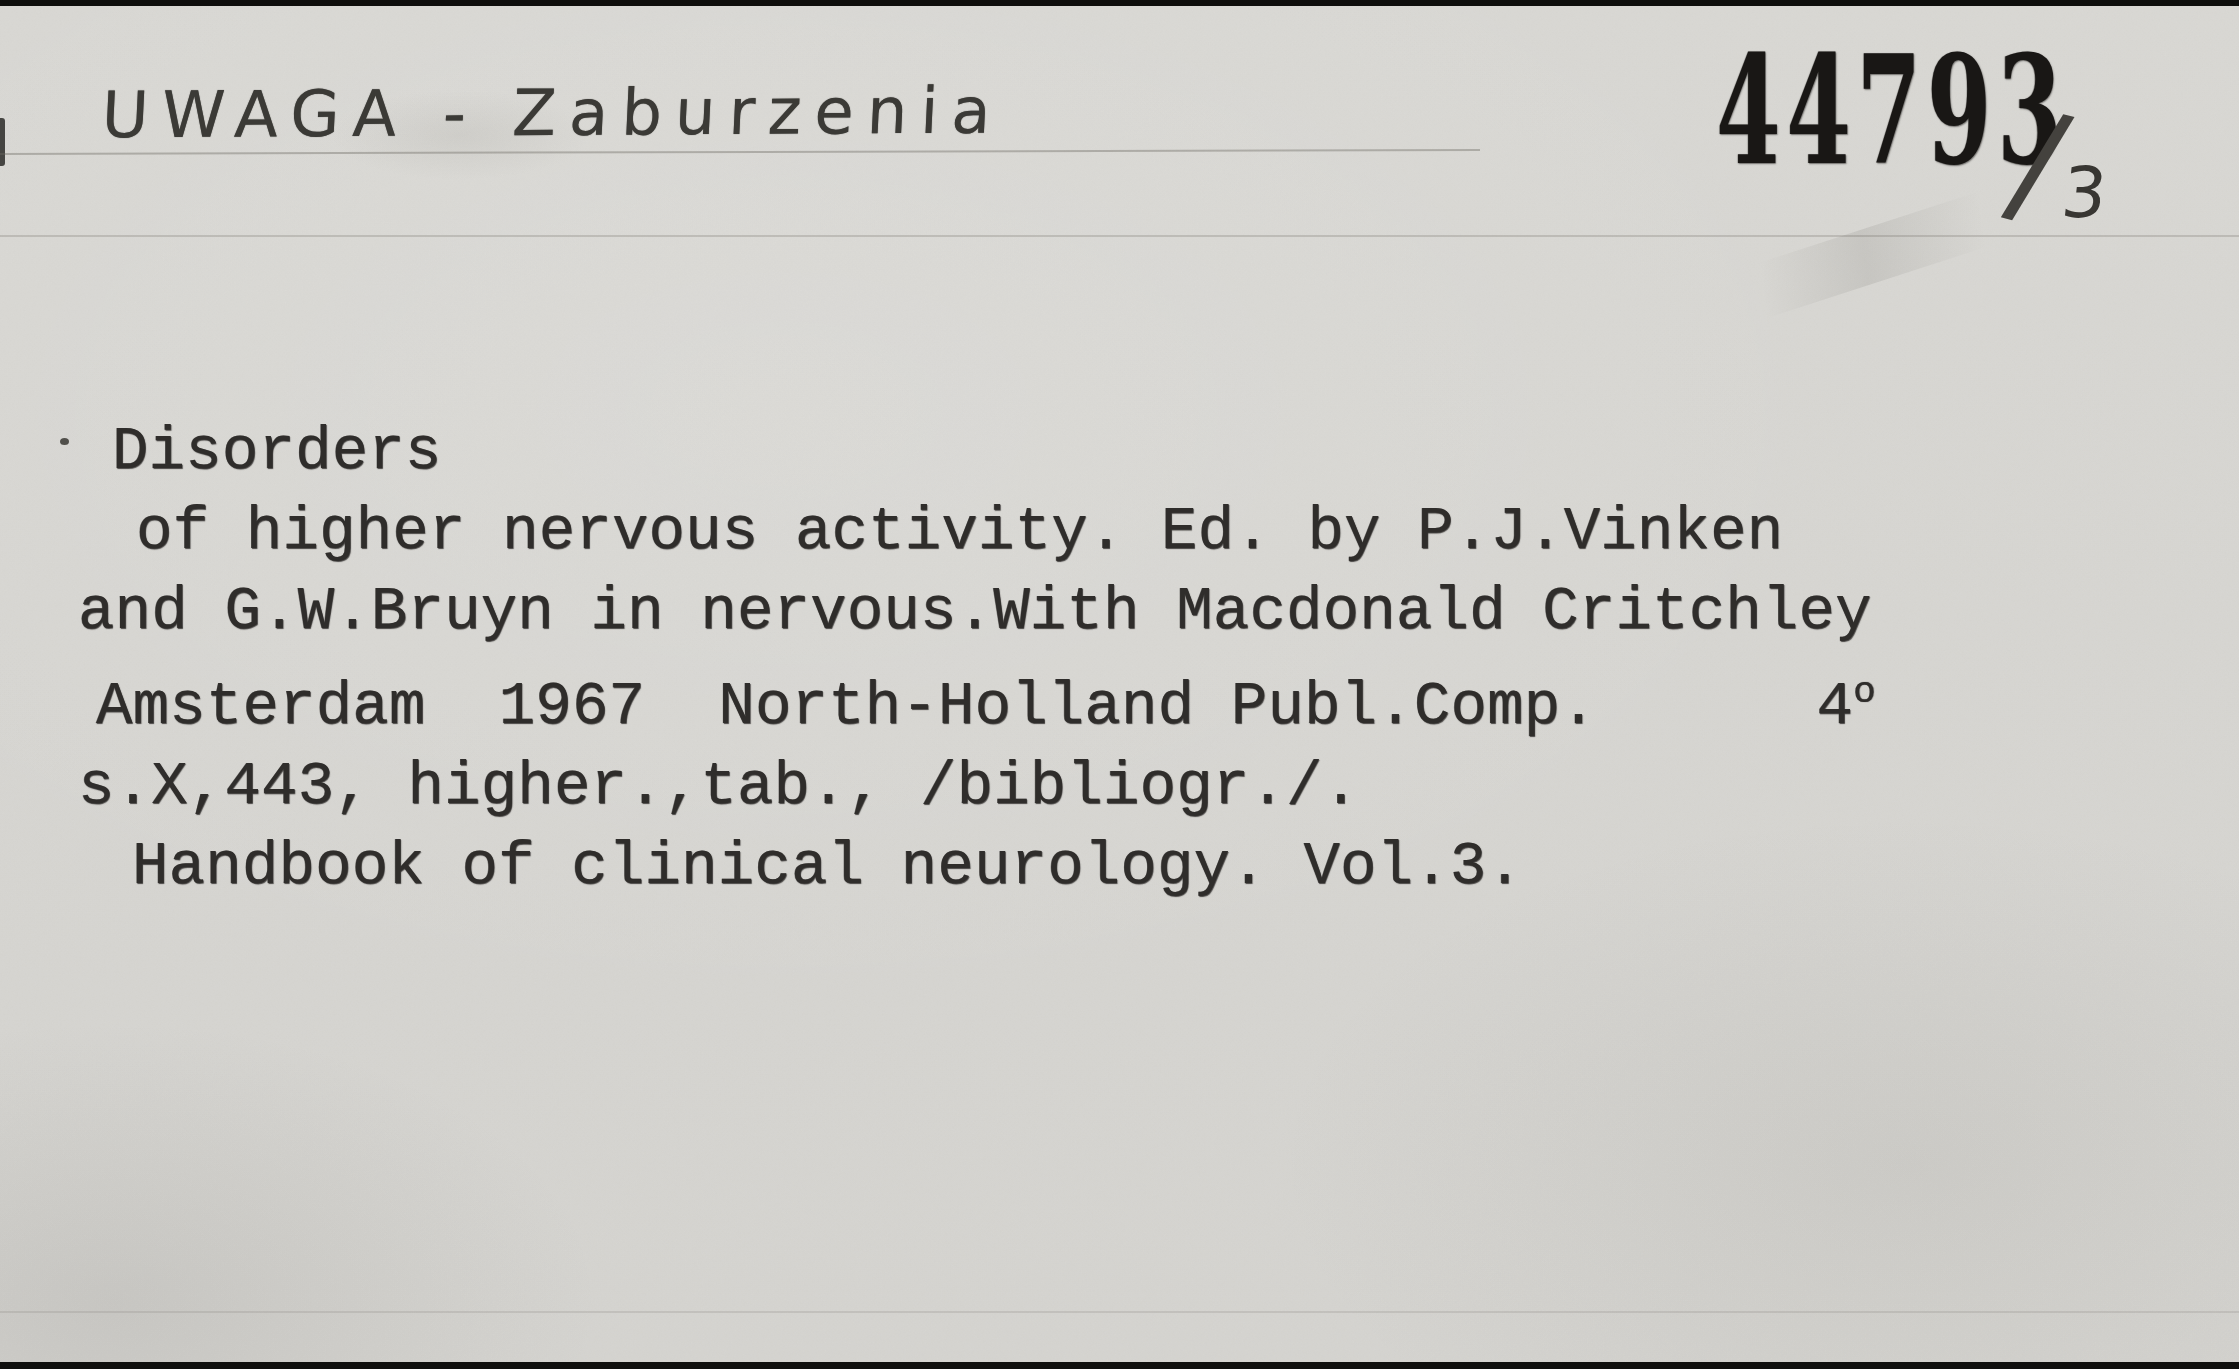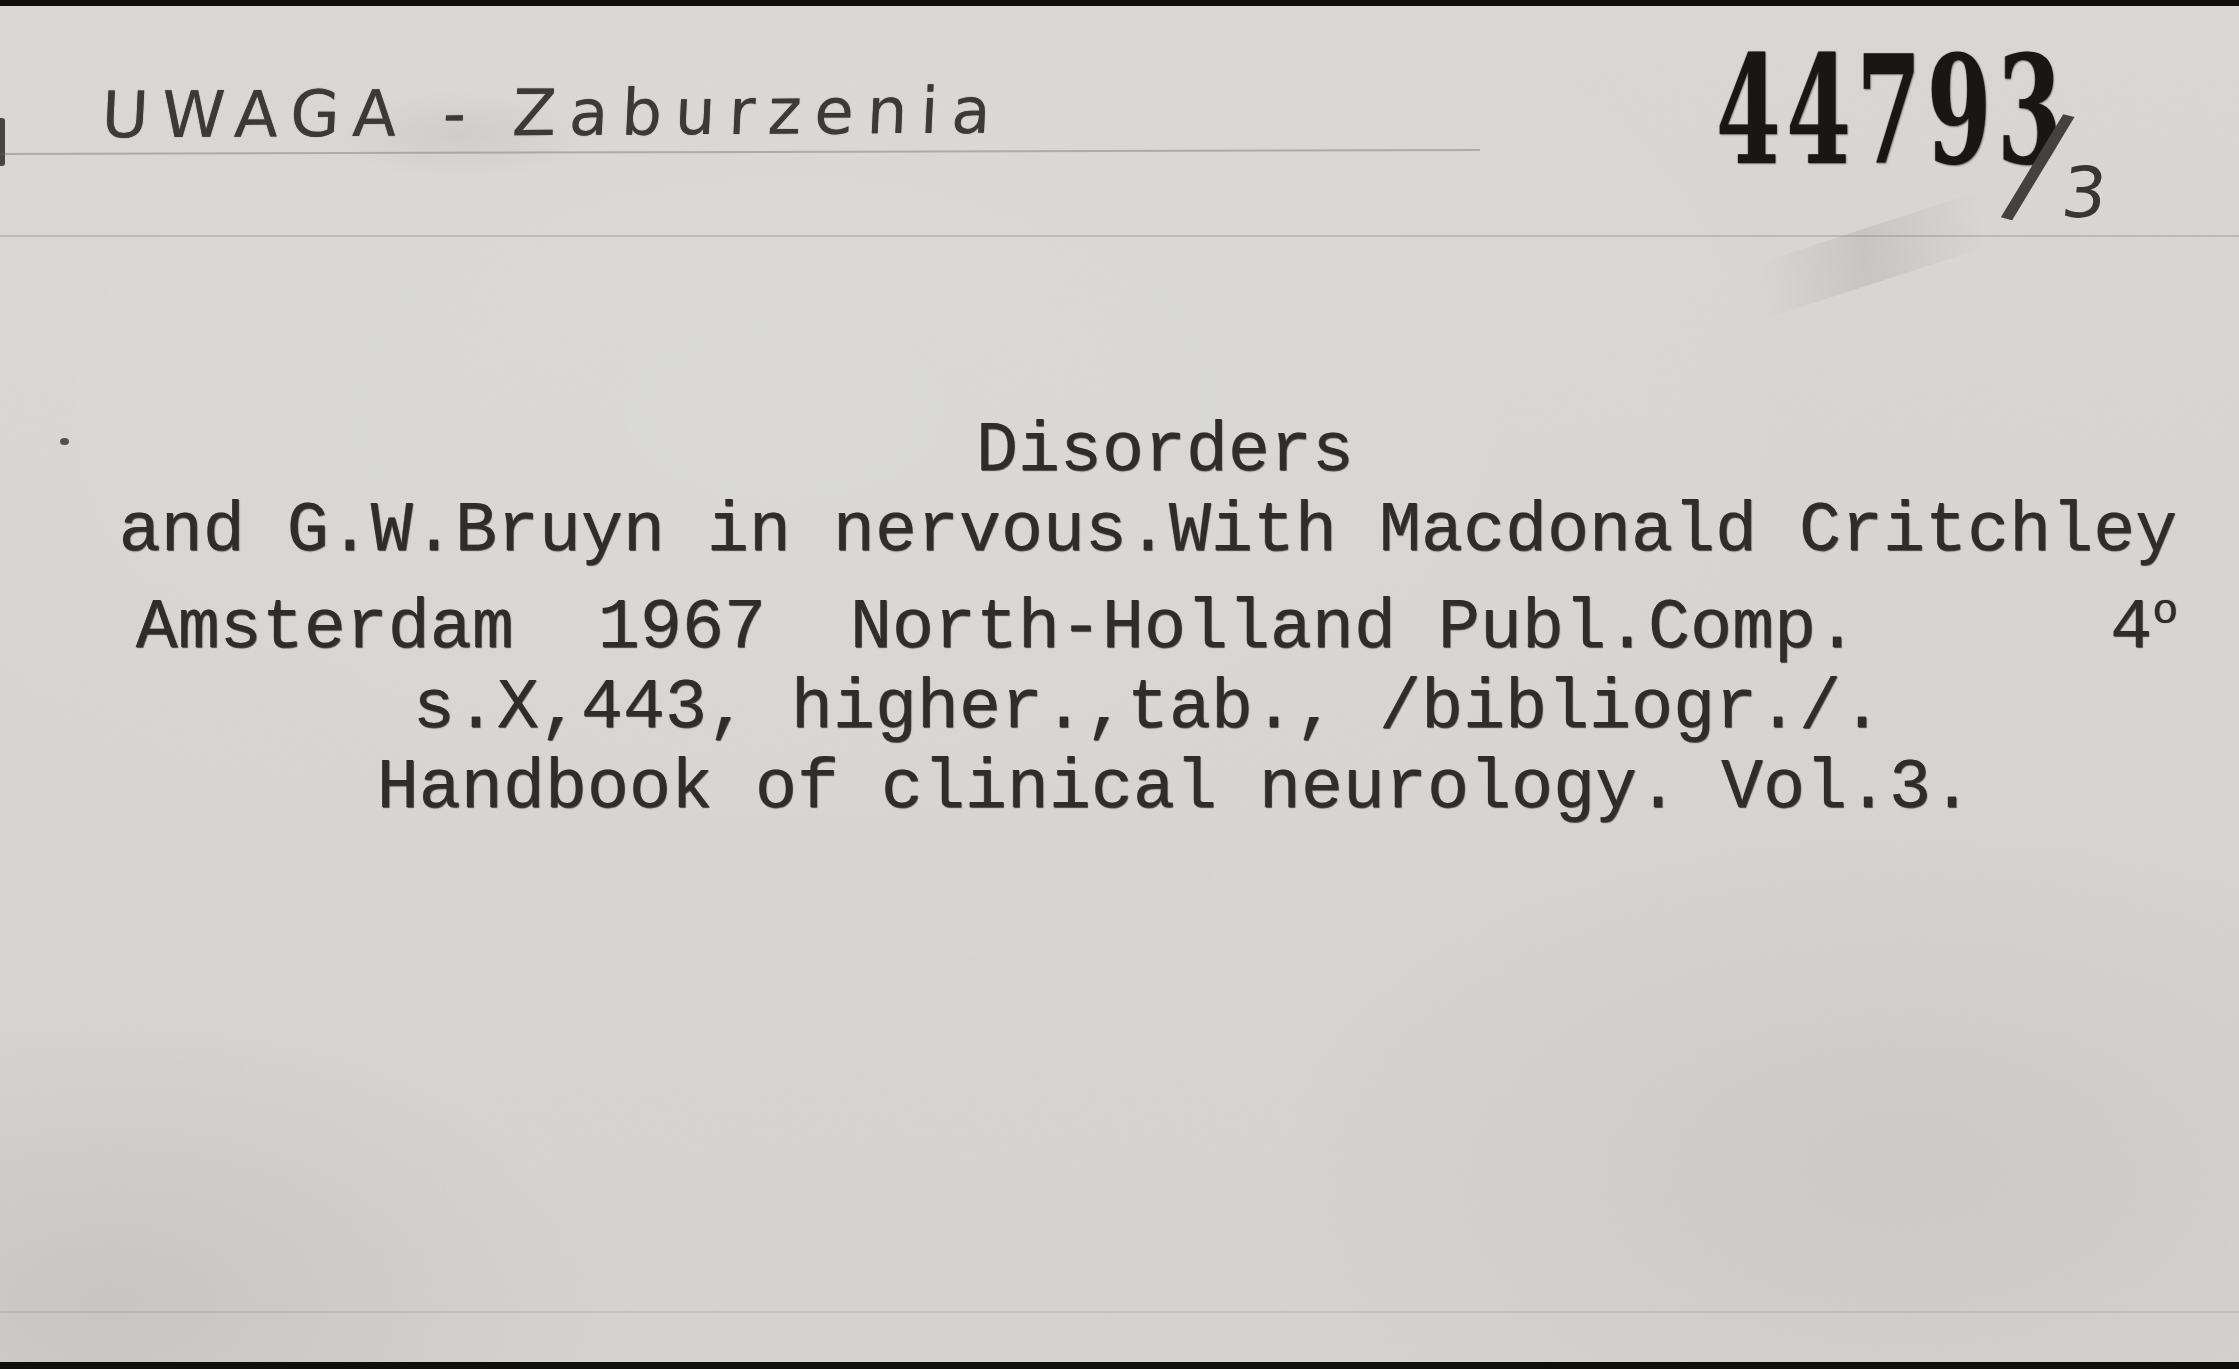--- a/index.html
+++ b/index.html
@@ -59,23 +59,22 @@
     font-size:70px;color:#383632;
     transform:skewX(-6deg);
   }
   .stray-dot{
     position:absolute;top:438px;left:60px;width:9px;height:7px;border-radius:50%;
     background:rgba(58,56,52,.85);
   }
   .typed{
     position:absolute;top:412px;left:78px;width:2140px;
     font-family:"Liberation Mono","DejaVu Sans Mono",monospace;
-    font-size:70px;line-height:80px;color:#2f2d2b;
+    font-size:61px;line-height:80px;color:#2f2d2b;
     text-shadow:.6px .6px 1px rgba(47,45,43,.85), -.4px 0 .6px rgba(47,45,43,.45);
-    text-align:center;
   }
   .line{white-space:pre;}
   .l-title{padding-left:34px;}
   .l-stmt1{padding-left:58px;}
   .l-pub{padding-left:18px;}
   .l-series{padding-left:54px;}
   .fmt sup{font-size:62%;vertical-align:super;letter-spacing:0;}
 </style>
 </head>
 <body>
@@ -103,19 +102,20 @@
   <div class="heading">UWAGA - Zaburzenia</div>
 
   <div class="stamp">44793</div>
   <div class="stamp-slash">/</div>
   <div class="stamp-suffix">3</div>
 
   <div class="stray-dot"></div>
 
   <div class="typed">
     <div class="line l-title">Disorders</div>
+    <div class="line l-stmt1">of higher nervous activity. Ed. by P.J.Vinken</div>
     <div class="line">and G.W.Bruyn in nervous.With Macdonald Critchley</div>
     <div class="line l-pub"><span>Amsterdam  1967  North-Holland Publ.Comp.      </span><span class="fmt"><span>4</span><sup>o</sup></span></div>
     <div class="line">s.X,443, higher.,tab., /bibliogr./.</div>
     <div class="line l-series">Handbook of clinical neurology. Vol.3.</div>
   </div>
 
 </div>
 
 </body></html>

